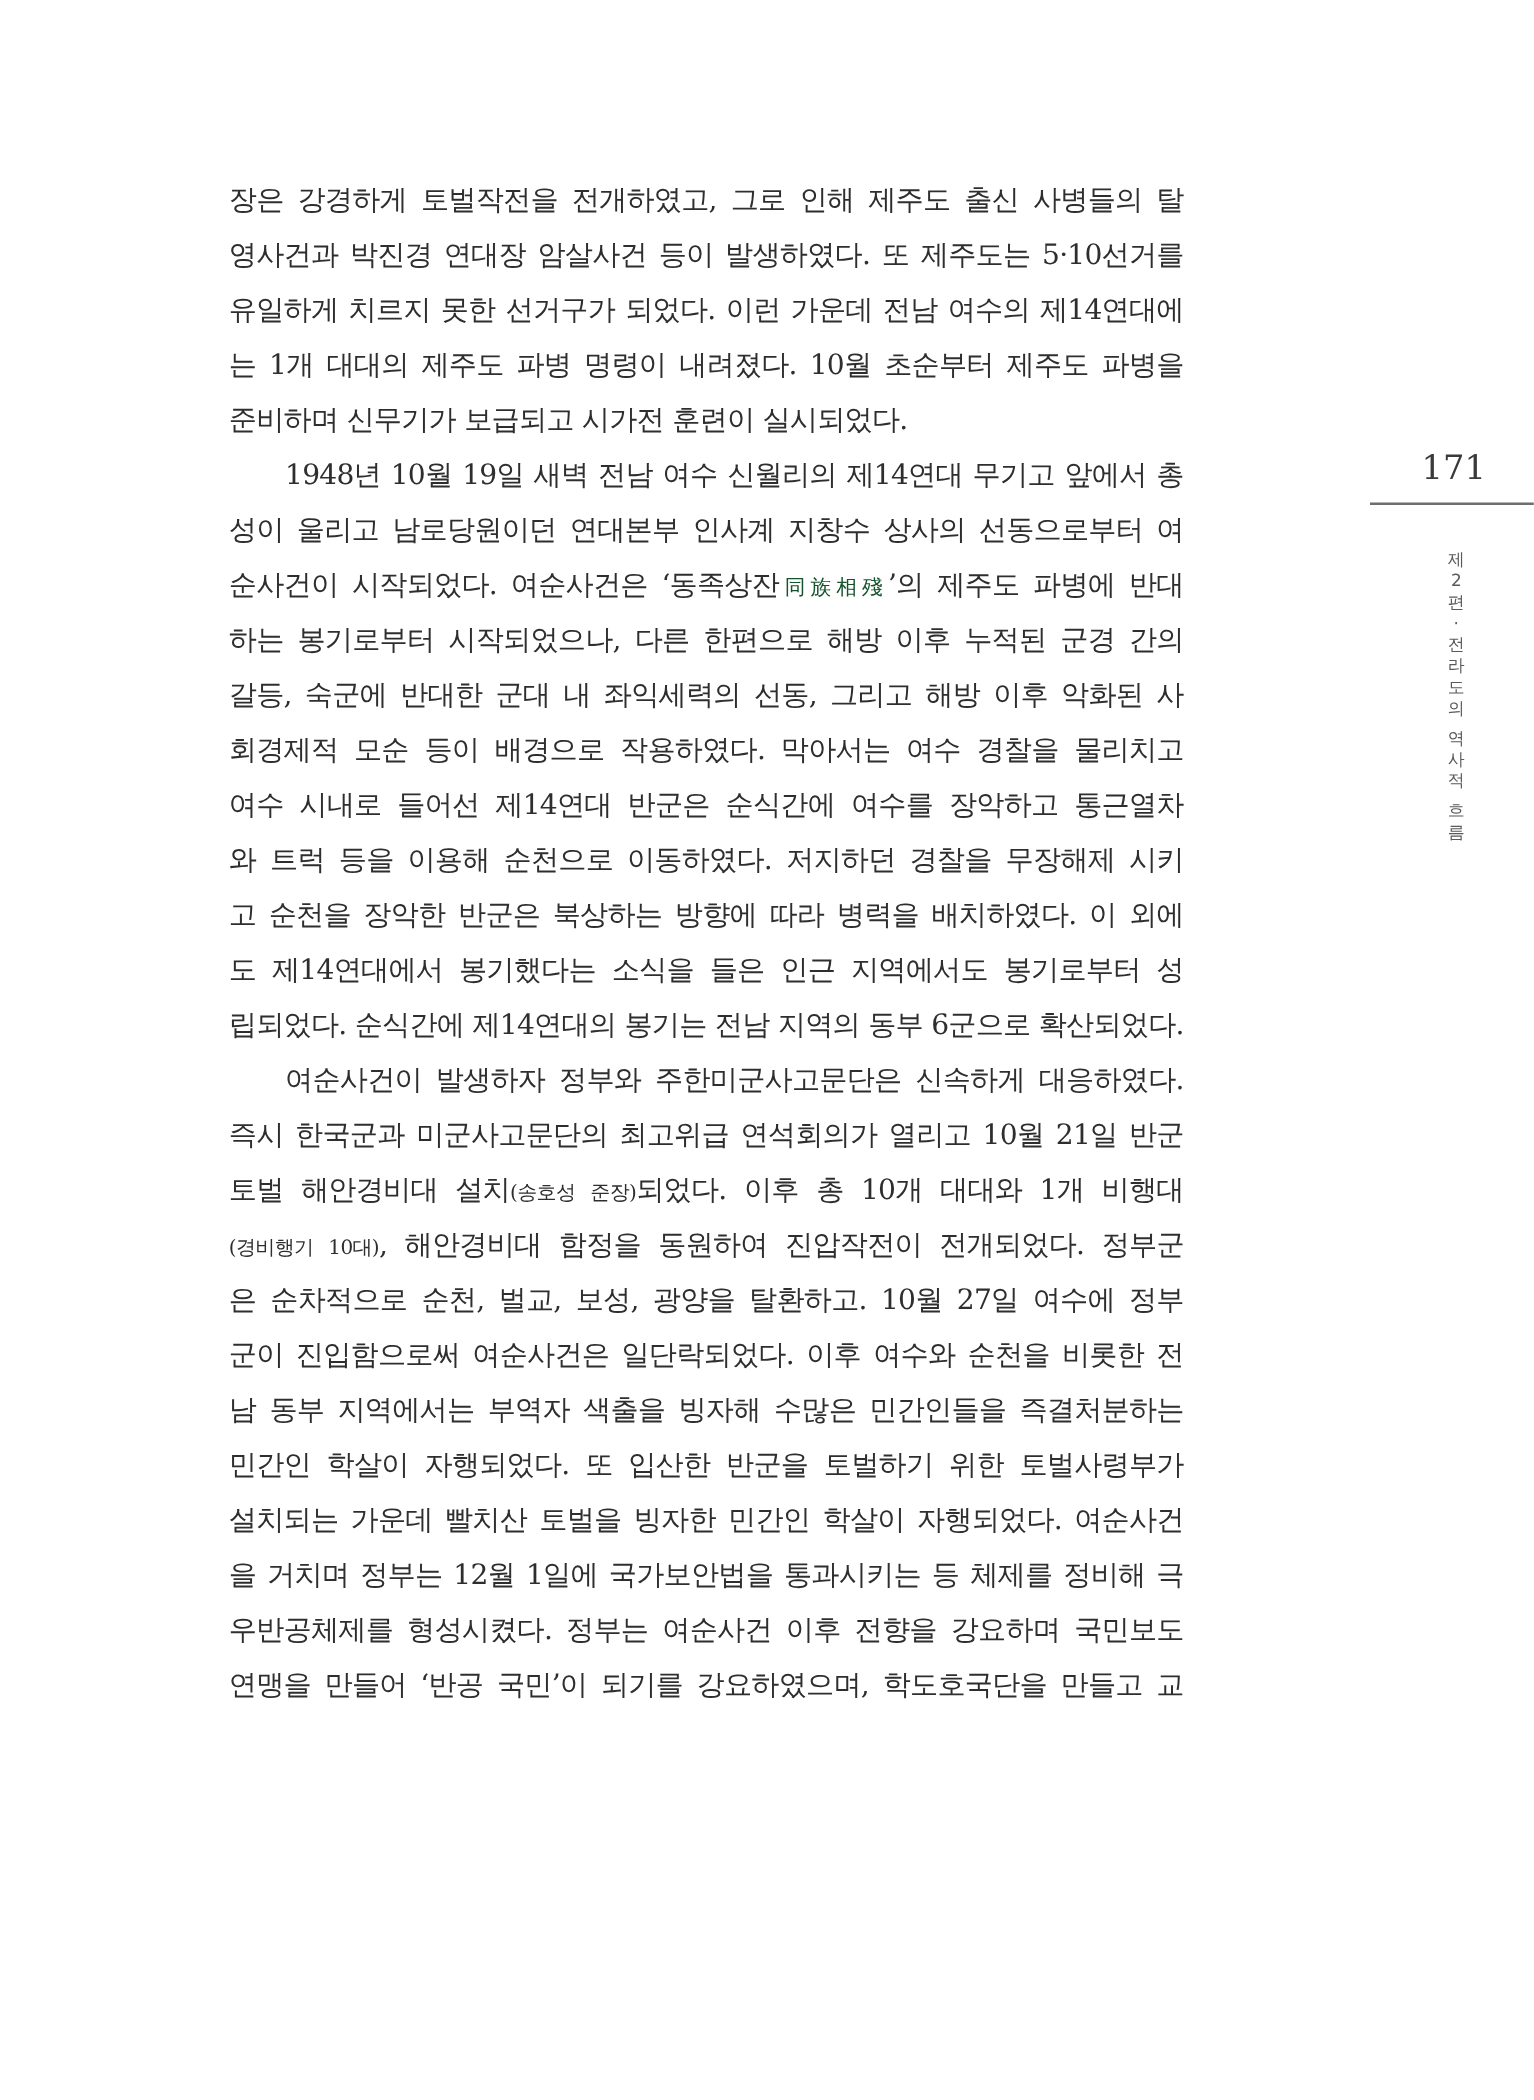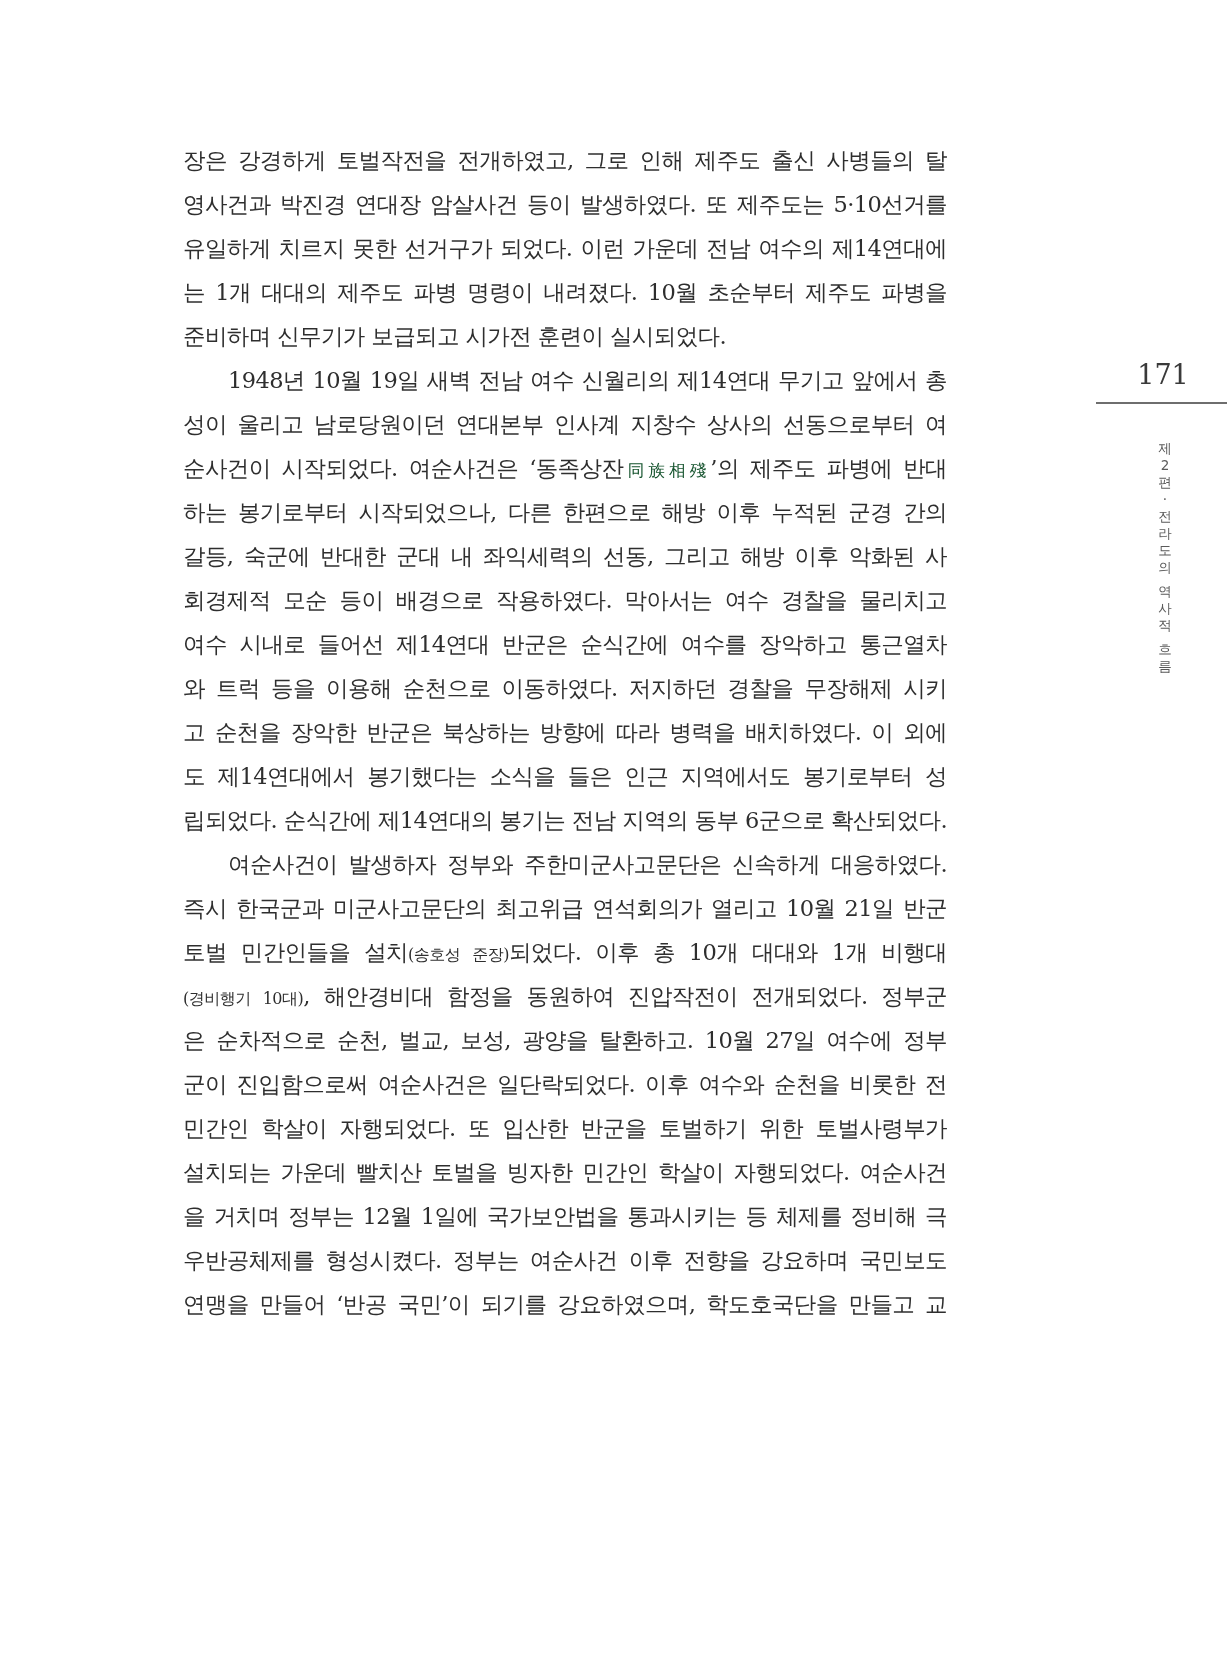--- a/index.html
+++ b/index.html
@@ -107,24 +107,25 @@
     <span class="line">여수 시내로 들어선 제14연대 반군은 순식간에 여수를 장악하고 통근열차</span>
     <span class="line">와 트럭 등을 이용해 순천으로 이동하였다. 저지하던 경찰을 무장해제 시키</span>
     <span class="line">고 순천을 장악한 반군은 북상하는 방향에 따라 병력을 배치하였다. 이 외에</span>
     <span class="line">도 제14연대에서 봉기했다는 소식을 들은 인근 지역에서도 봉기로부터 성</span>
     <span class="line">립되었다. 순식간에 제14연대의 봉기는 전남 지역의 동부 6군으로 확산되었다.</span>
   </div>
 
   <div>
     <span class="line indent">여순사건이 발생하자 정부와 주한미군사고문단은 신속하게 대응하였다.</span>
     <span class="line">즉시 한국군과 미군사고문단의 최고위급 연석회의가 열리고 10월 21일 반군</span>
-    <span class="line"><span>토벌 민간인들을 설치</span><span class="small">(송호성 준장)</span><span>되었다. 이후 총 10개 대대와 1개 비행대</span></span>
+    <span class="line"><span>토벌 해안경비대 설치</span><span class="small">(송호성 준장)</span><span>되었다. 이후 총 10개 대대와 1개 비행대</span></span>
     <span class="line"><span class="small">(경비행기 10대)</span><span>, 해안경비대 함정을 동원하여 진압작전이 전개되었다. 정부군</span></span>
     <span class="line">은 순차적으로 순천, 벌교, 보성, 광양을 탈환하고. 10월 27일 여수에 정부</span>
     <span class="line">군이 진입함으로써 여순사건은 일단락되었다. 이후 여수와 순천을 비롯한 전</span>
+    <span class="line">남 동부 지역에서는 부역자 색출을 빙자해 수많은 민간인들을 즉결처분하는</span>
     <span class="line">민간인 학살이 자행되었다. 또 입산한 반군을 토벌하기 위한 토벌사령부가</span>
     <span class="line">설치되는 가운데 빨치산 토벌을 빙자한 민간인 학살이 자행되었다. 여순사건</span>
     <span class="line">을 거치며 정부는 12월 1일에 국가보안법을 통과시키는 등 체제를 정비해 극</span>
     <span class="line">우반공체제를 형성시켰다. 정부는 여순사건 이후 전향을 강요하며 국민보도</span>
     <span class="line">연맹을 만들어 ‘반공 국민’이 되기를 강요하였으며, 학도호국단을 만들고 교</span>
   </div>
 </div>
 
 <div class="page-number">171</div>
 <div class="rule"></div>

